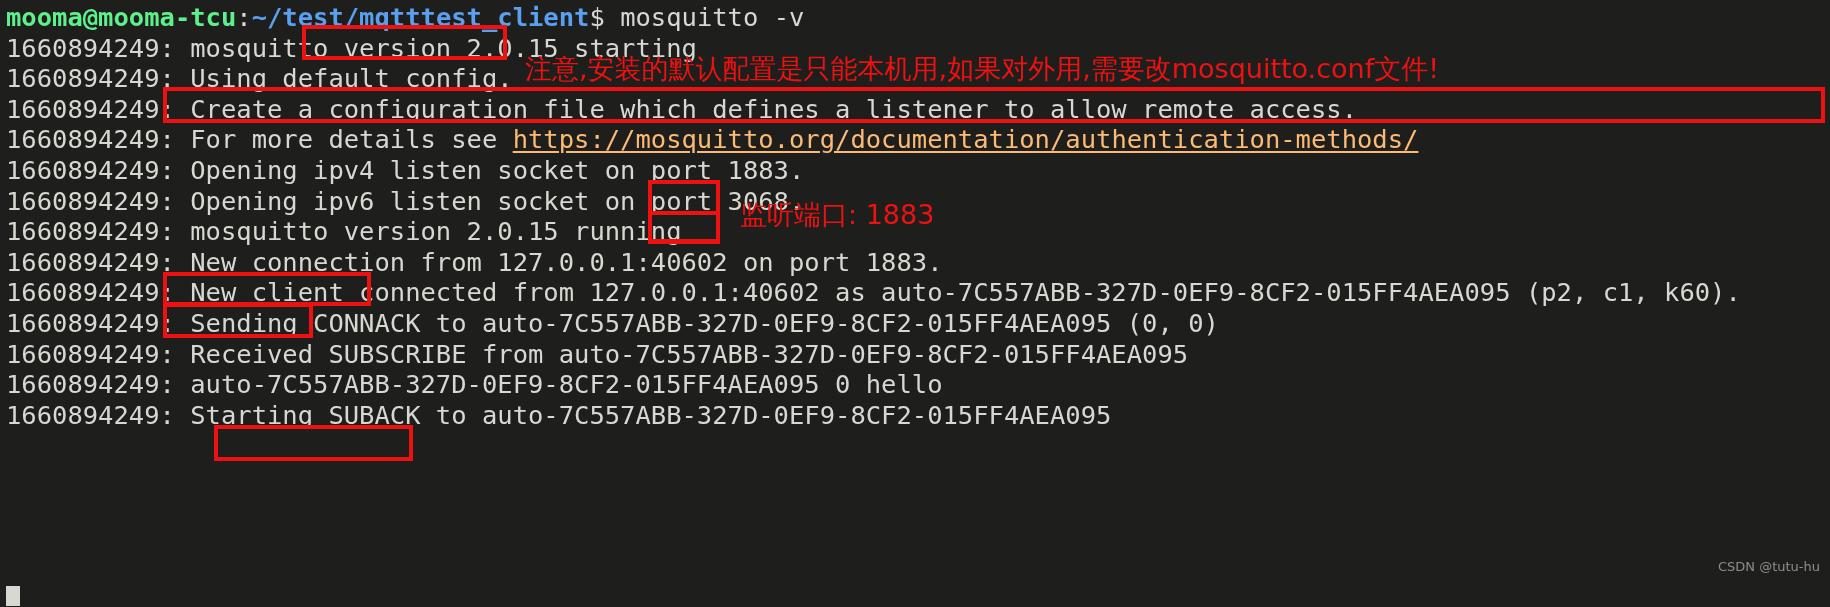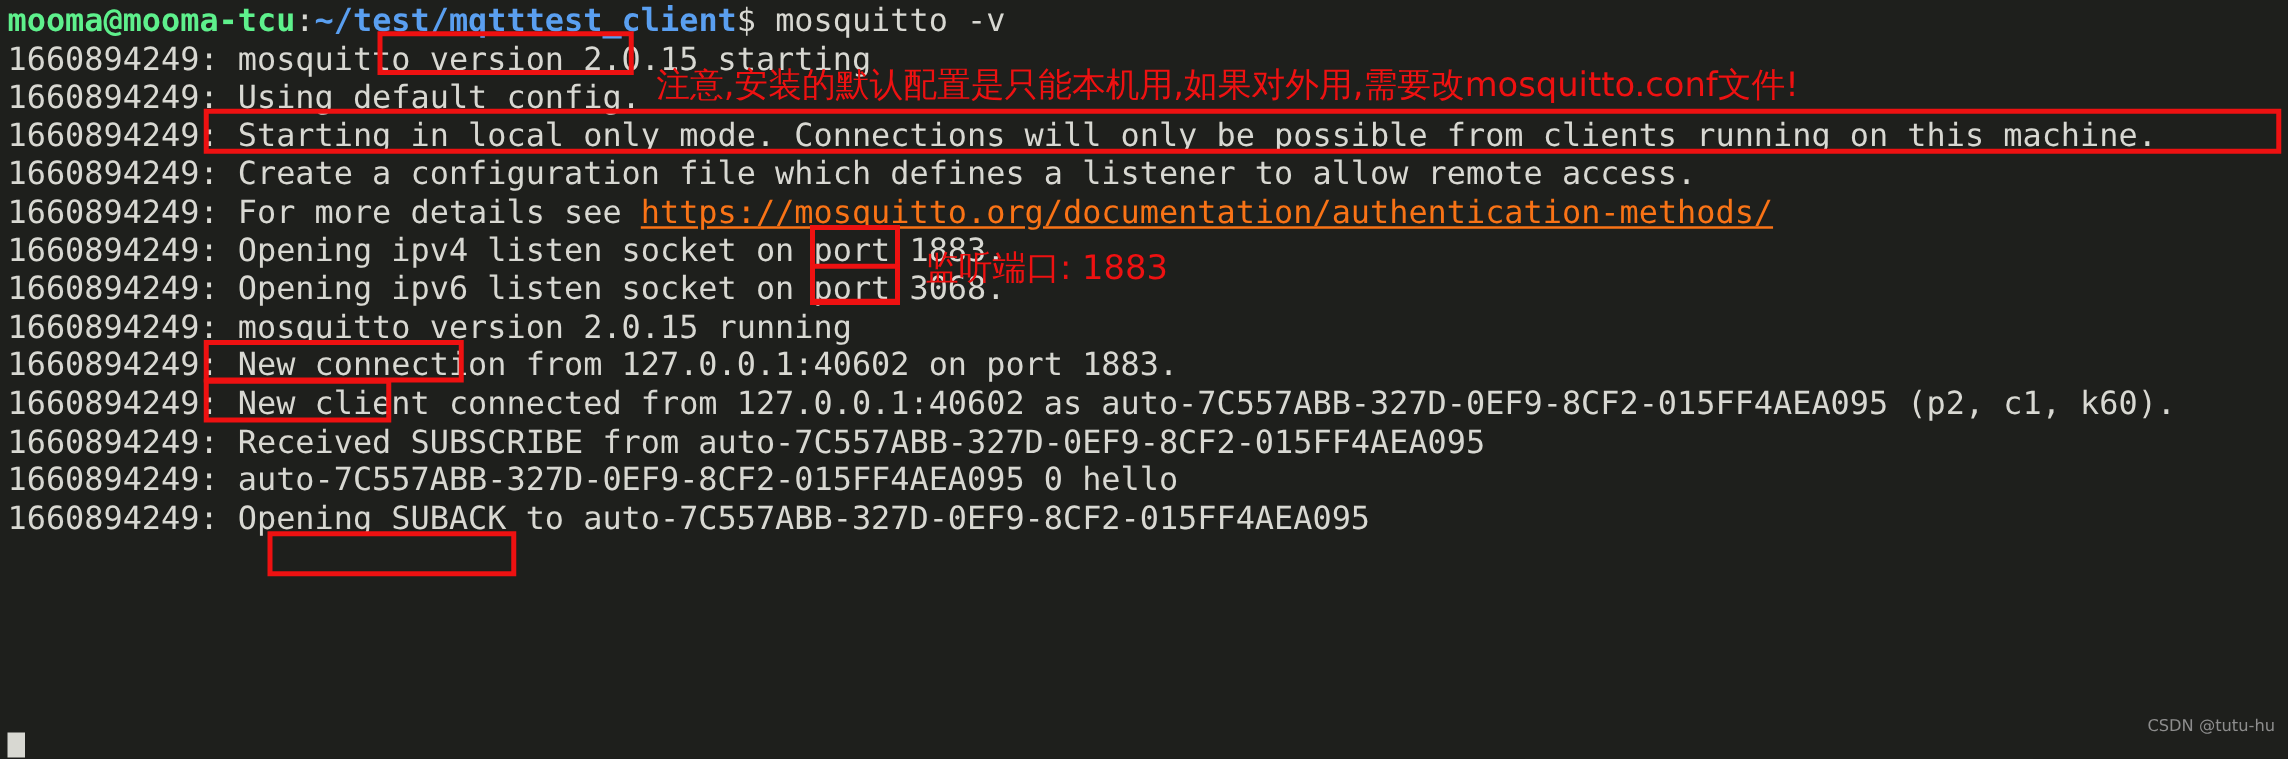--- a/index.html
+++ b/index.html
@@ -28,21 +28,21 @@
   .line {
     white-space: pre;
     height: 30.6px;
     line-height: 30.6px;
   }
   .user { color: #5ef08c; font-weight: bold; }
   .colon { color: #d8d8d2; }
   .path { color: #5a9ff0; font-weight: bold; }
   .dollar { color: #d8d8d2; }
   .cmd { color: #d8d8d2; }
-  .link { color: #f97316; text-decoration: underline; text-underline-offset: 3px; }
+  .link { color: #fdba74; text-decoration: underline; text-underline-offset: 3px; }
 
   
   .box {
     position: absolute;
     border: 4px solid #ee1111;
     box-sizing: border-box;
     pointer-events: none;
   }
   .ann {
     position: absolute;
@@ -60,49 +60,49 @@
     position: absolute;
     left: 6px;
     top: 586px;
     width: 14px;
     height: 20px;
     background: #d8d8d2;
   }
   .watermark {
     position: absolute;
     right: 10px;
-    bottom: 9px;
+    bottom: 24px;
     color: #8d8d8d;
     font-size: 13px;
     font-family: "DejaVu Sans", "Liberation Sans", sans-serif;
     white-space: pre;
   }
 </style>
 </head>
 <body>
 
 <div id="terminal">
 
   <div class="lines">
 
     <div class="line"><span class="user">mooma@mooma-tcu</span><span class="colon">:</span><span class="path">~/test/mqtttest_client</span><span class="dollar">$</span><span class="cmd"> mosquitto -v</span></div>
 
     <div class="line">1660894249: mosquitto version 2.0.15 starting</div>
     <div class="line">1660894249: Using default config.</div>
-    <div class="line">1660894249: Starting in local only mode. Connections will only be possible from clients running on this machine.</div>
     <div class="line">1660894249: Create a configuration file which defines a listener to allow remote access.</div>
     <div class="line"><span>1660894249: For more details see </span><span class="link">https://mosquitto.org/documentation/authentication-methods/</span></div>
     <div class="line">1660894249: Opening ipv4 listen socket on port 1883.</div>
     <div class="line">1660894249: Opening ipv6 listen socket on port 3068.</div>
     <div class="line">1660894249: mosquitto version 2.0.15 running</div>
     <div class="line">1660894249: New connection from 127.0.0.1:40602 on port 1883.</div>
     <div class="line">1660894249: New client connected from 127.0.0.1:40602 as auto-7C557ABB-327D-0EF9-8CF2-015FF4AEA095 (p2, c1, k60).</div>
+    <div class="line">1660894249: Sending CONNACK to auto-7C557ABB-327D-0EF9-8CF2-015FF4AEA095 (0, 0)</div>
     <div class="line">1660894249: Received SUBSCRIBE from auto-7C557ABB-327D-0EF9-8CF2-015FF4AEA095</div>
     <div class="line">1660894249: auto-7C557ABB-327D-0EF9-8CF2-015FF4AEA095 0 hello</div>
-    <div class="line">1660894249: Opening SUBACK to auto-7C557ABB-327D-0EF9-8CF2-015FF4AEA095</div>
+    <div class="line">1660894249: Starting SUBACK to auto-7C557ABB-327D-0EF9-8CF2-015FF4AEA095</div>
   </div>
 
   <div class="box" style="left:302px; top:25px; width:205px; height:35px;"></div>
   <div class="box" style="left:163px; top:87px; width:1662px; height:36px;"></div>
   <div class="box" style="left:648px; top:180px; width:72px; height:63px;"></div>
   <div class="box" style="left:648px; top:211px; width:72px; height:33px;"></div>
   <div class="box" style="left:163px; top:272px; width:208px; height:34px;"></div>
   <div class="box" style="left:163px; top:303px; width:150px; height:35px;"></div>
   <div class="box" style="left:214px; top:425px; width:199px; height:36px;"></div>
 

